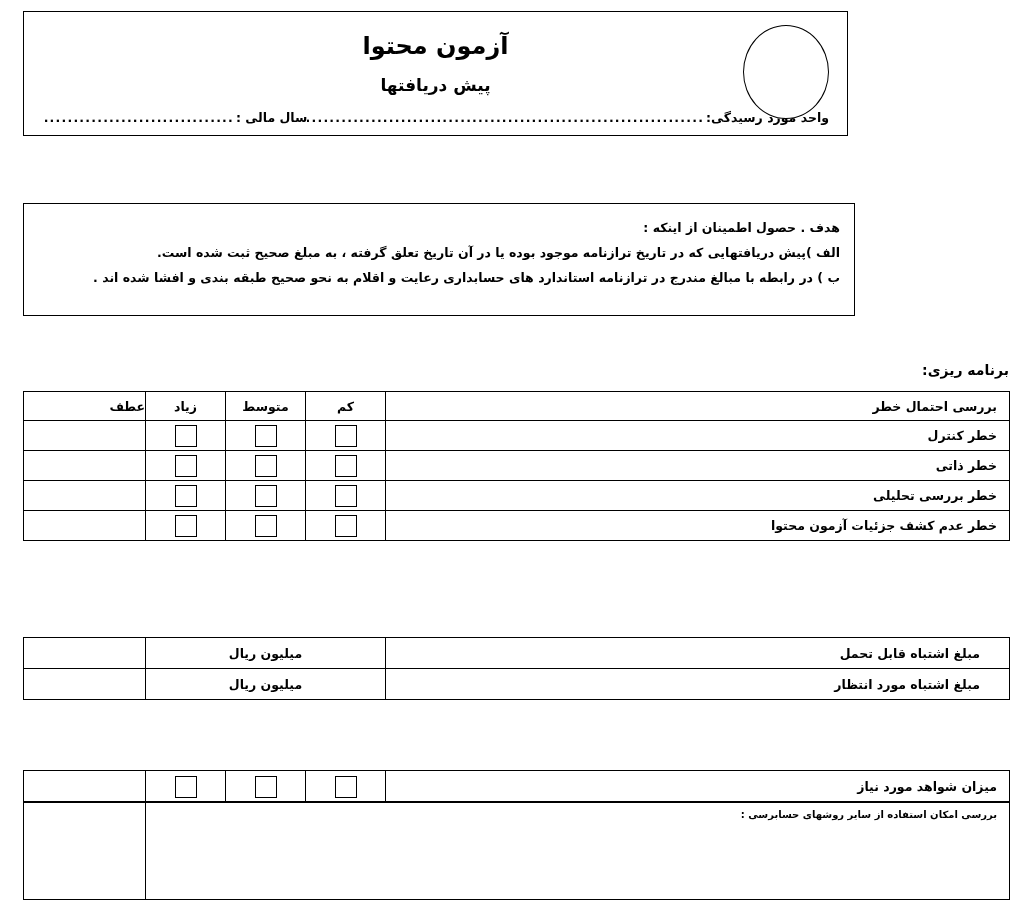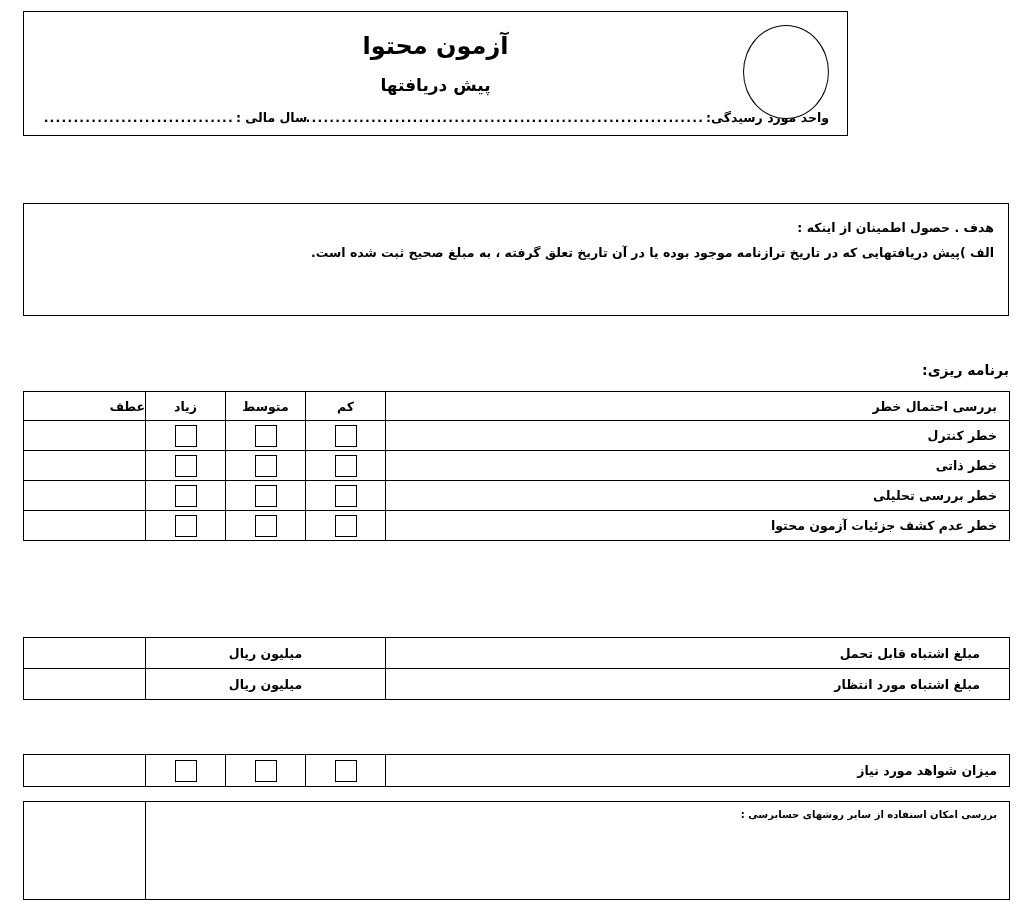--- a/index.html
+++ b/index.html
@@ -99,21 +99,21 @@
     line-height: 1;
     position: relative;
     bottom: 1px;
   }
 
   
   .objective-box {
     position: absolute;
     left: 23px;
     top: 203px;
-    width: 986px;
+    width: 832px;
     height: 113px;
     border: 1px solid #000;
     box-sizing: border-box;
     direction: rtl;
     padding: 11px 14px 0 14px;
   }
   .objective-box .obj-line {
     font-size: 12.5px;
     font-weight: bold;
     line-height: 25px;
@@ -184,21 +184,21 @@
     box-sizing: border-box;
   }
   .amount-table .a-label { width: 624px; text-align: right; padding-right: 29px; }
   .amount-table .a-unit  { width: 240px; text-align: center; }
   .amount-table .a-ref   { width: 122px; }
 
   
   .evidence-table {
     position: absolute;
     left: 23px;
-    top: 754px;
+    top: 770px;
     width: 986px;
     border-collapse: collapse;
     direction: rtl;
     table-layout: fixed;
     border-radius: 7px;
   }
   .evidence-table td {
     border: 1px solid #000;
     padding: 0;
     height: 32px;
@@ -250,20 +250,21 @@
       <span class="meta-label">واحد مورد رسیدگی:</span>
       <span class="meta-dots">..........................................................................................................</span>
       <span class="meta-label">سال مالی :</span>
       <span class="meta-dots-short">..........................................</span>
     </div>
   </div>
 
   <div class="objective-box">
     <div class="obj-line">هدف  .  حصول اطمینان از اینکه :</div>
     <div class="obj-line">الف )پیش دریافتهایی که در تاریخ ترازنامه موجود بوده یا در آن تاریخ تعلق گرفته ، به مبلغ صحیح ثبت شده است.</div>
+    <div class="obj-line">ب ) در رابطه با مبالغ مندرج در ترازنامه استاندارد های حسابداری رعایت و اقلام به نحو صحیح طبقه بندی و افشا شده اند .</div>
   </div>
 
   <div class="planning-heading">برنامه ریزی:</div>
 
   <table class="risk-table">
     <tbody>
       <tr class="head">
         <td class="c-label">بررسی احتمال خطر</td>
         <td class="c-opt">کم</td>
         <td class="c-opt">متوسط</td>

